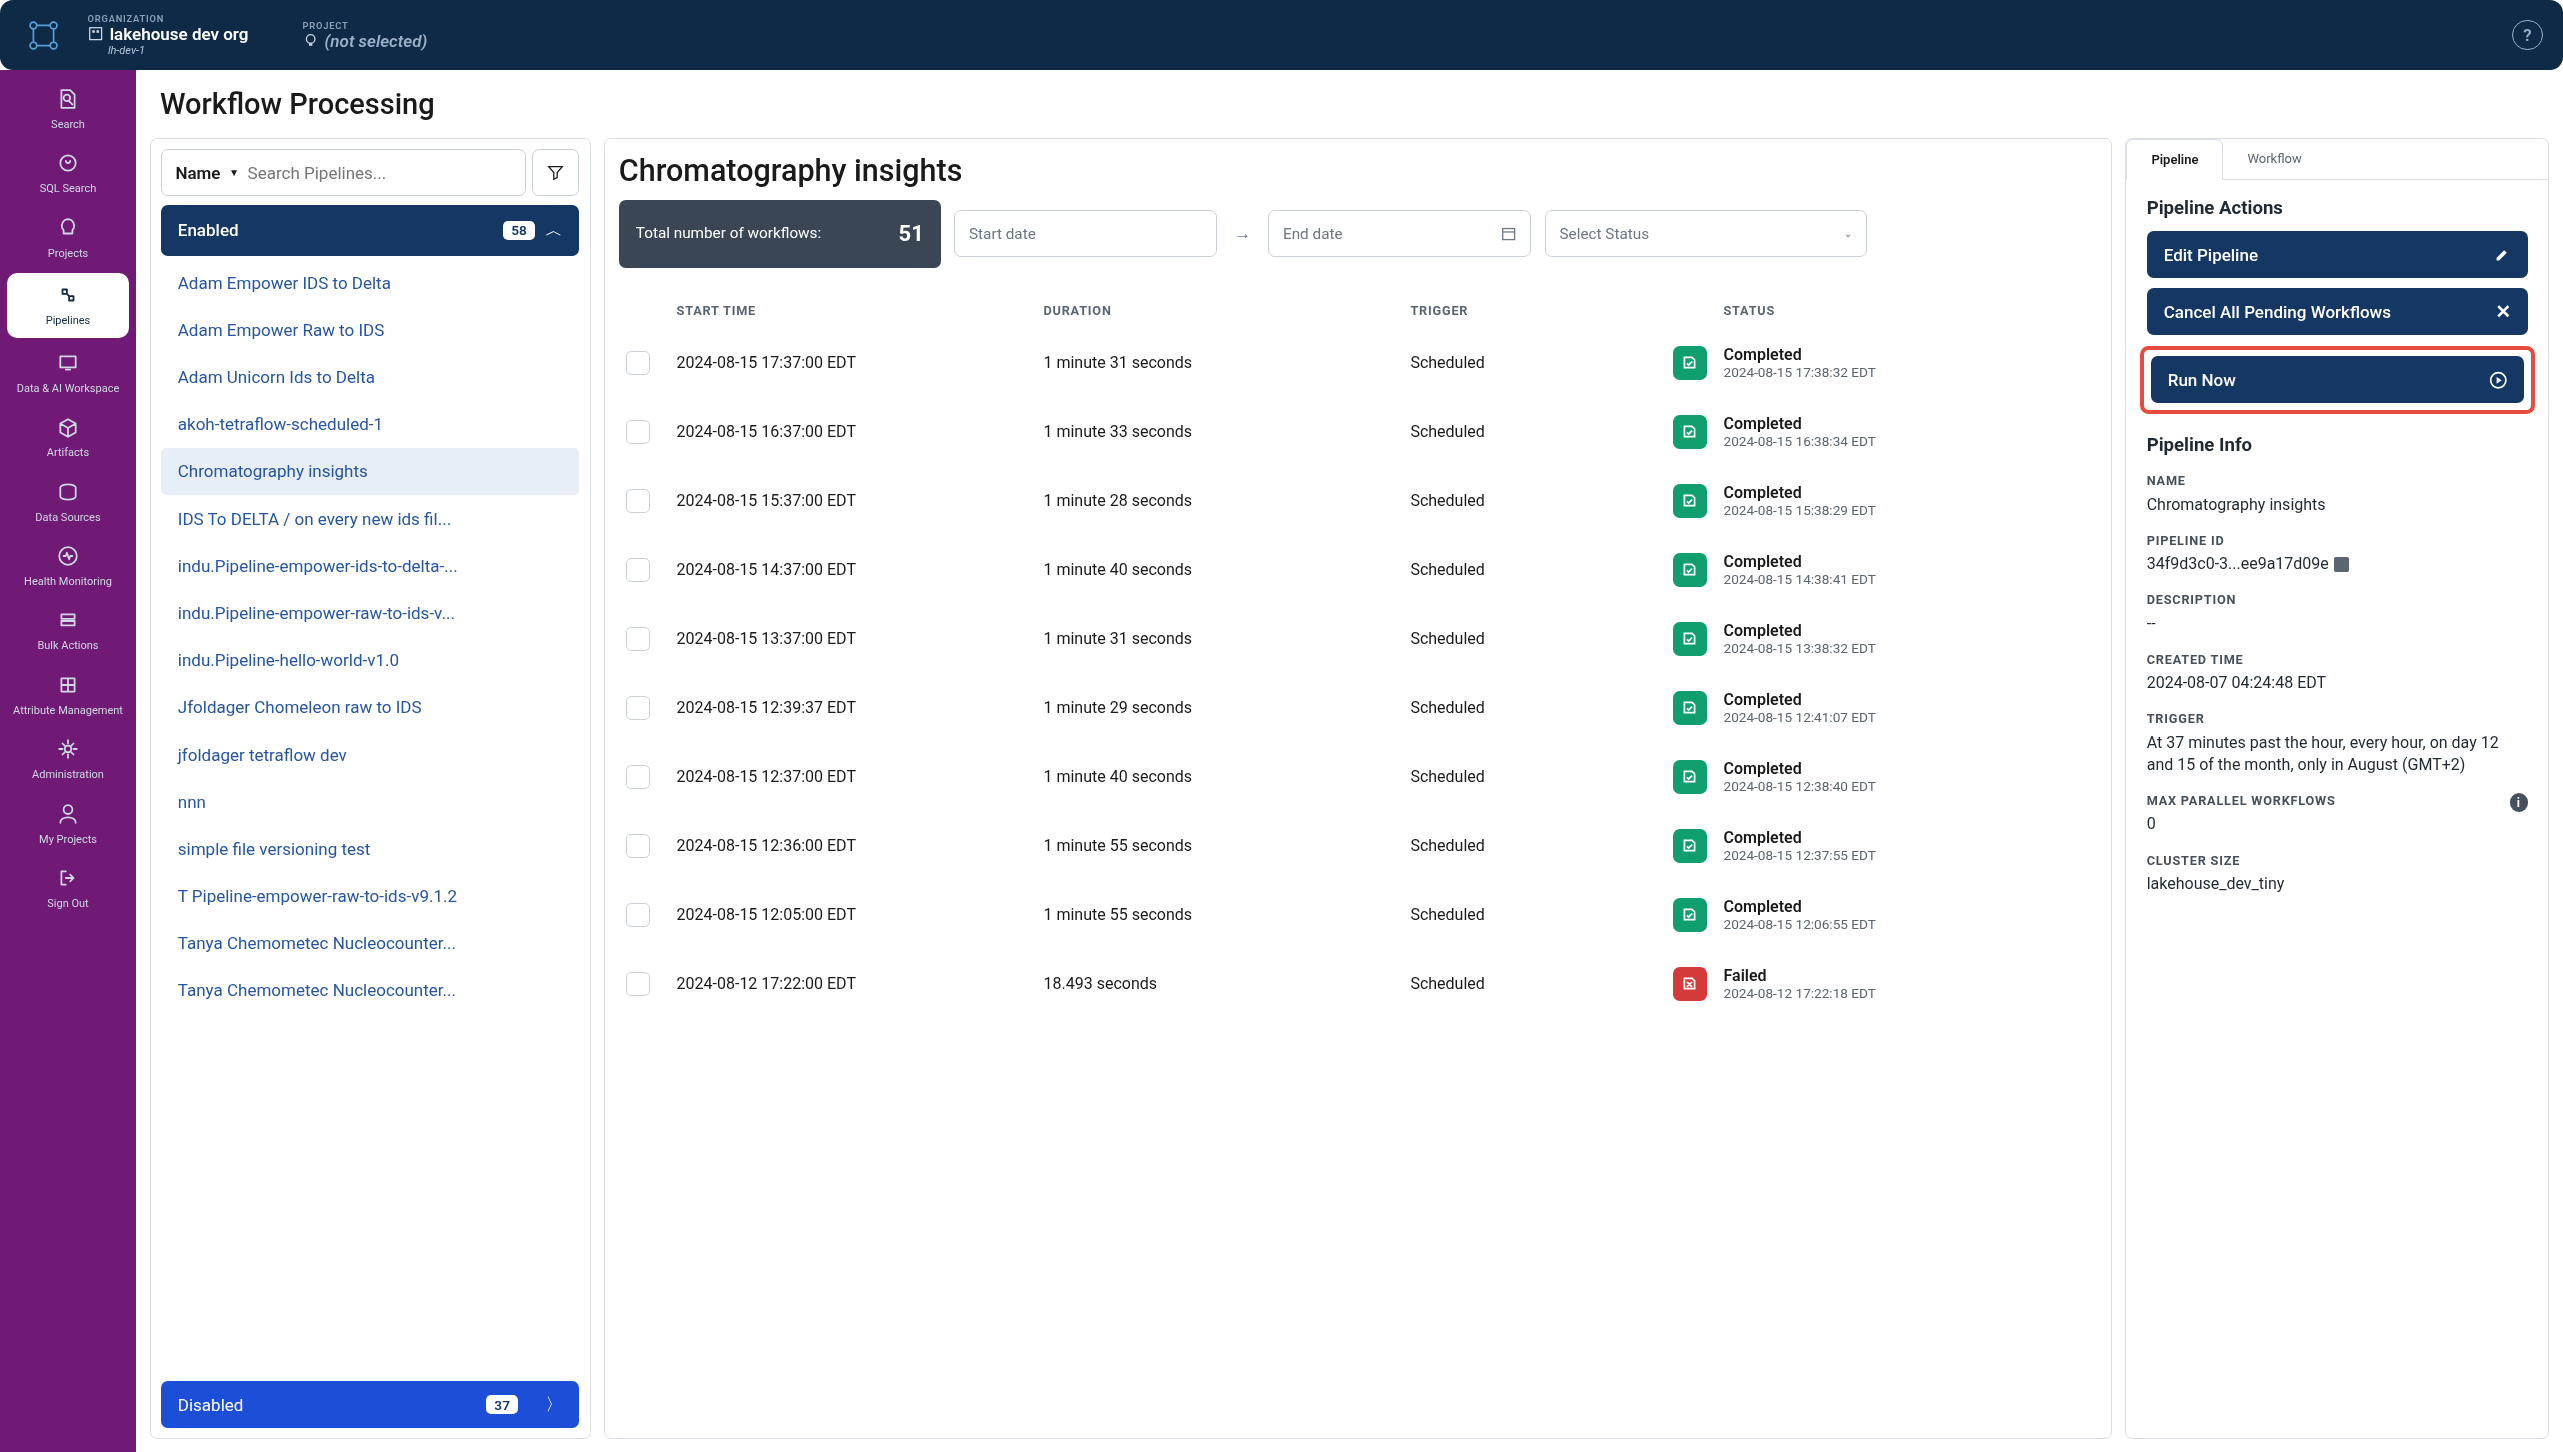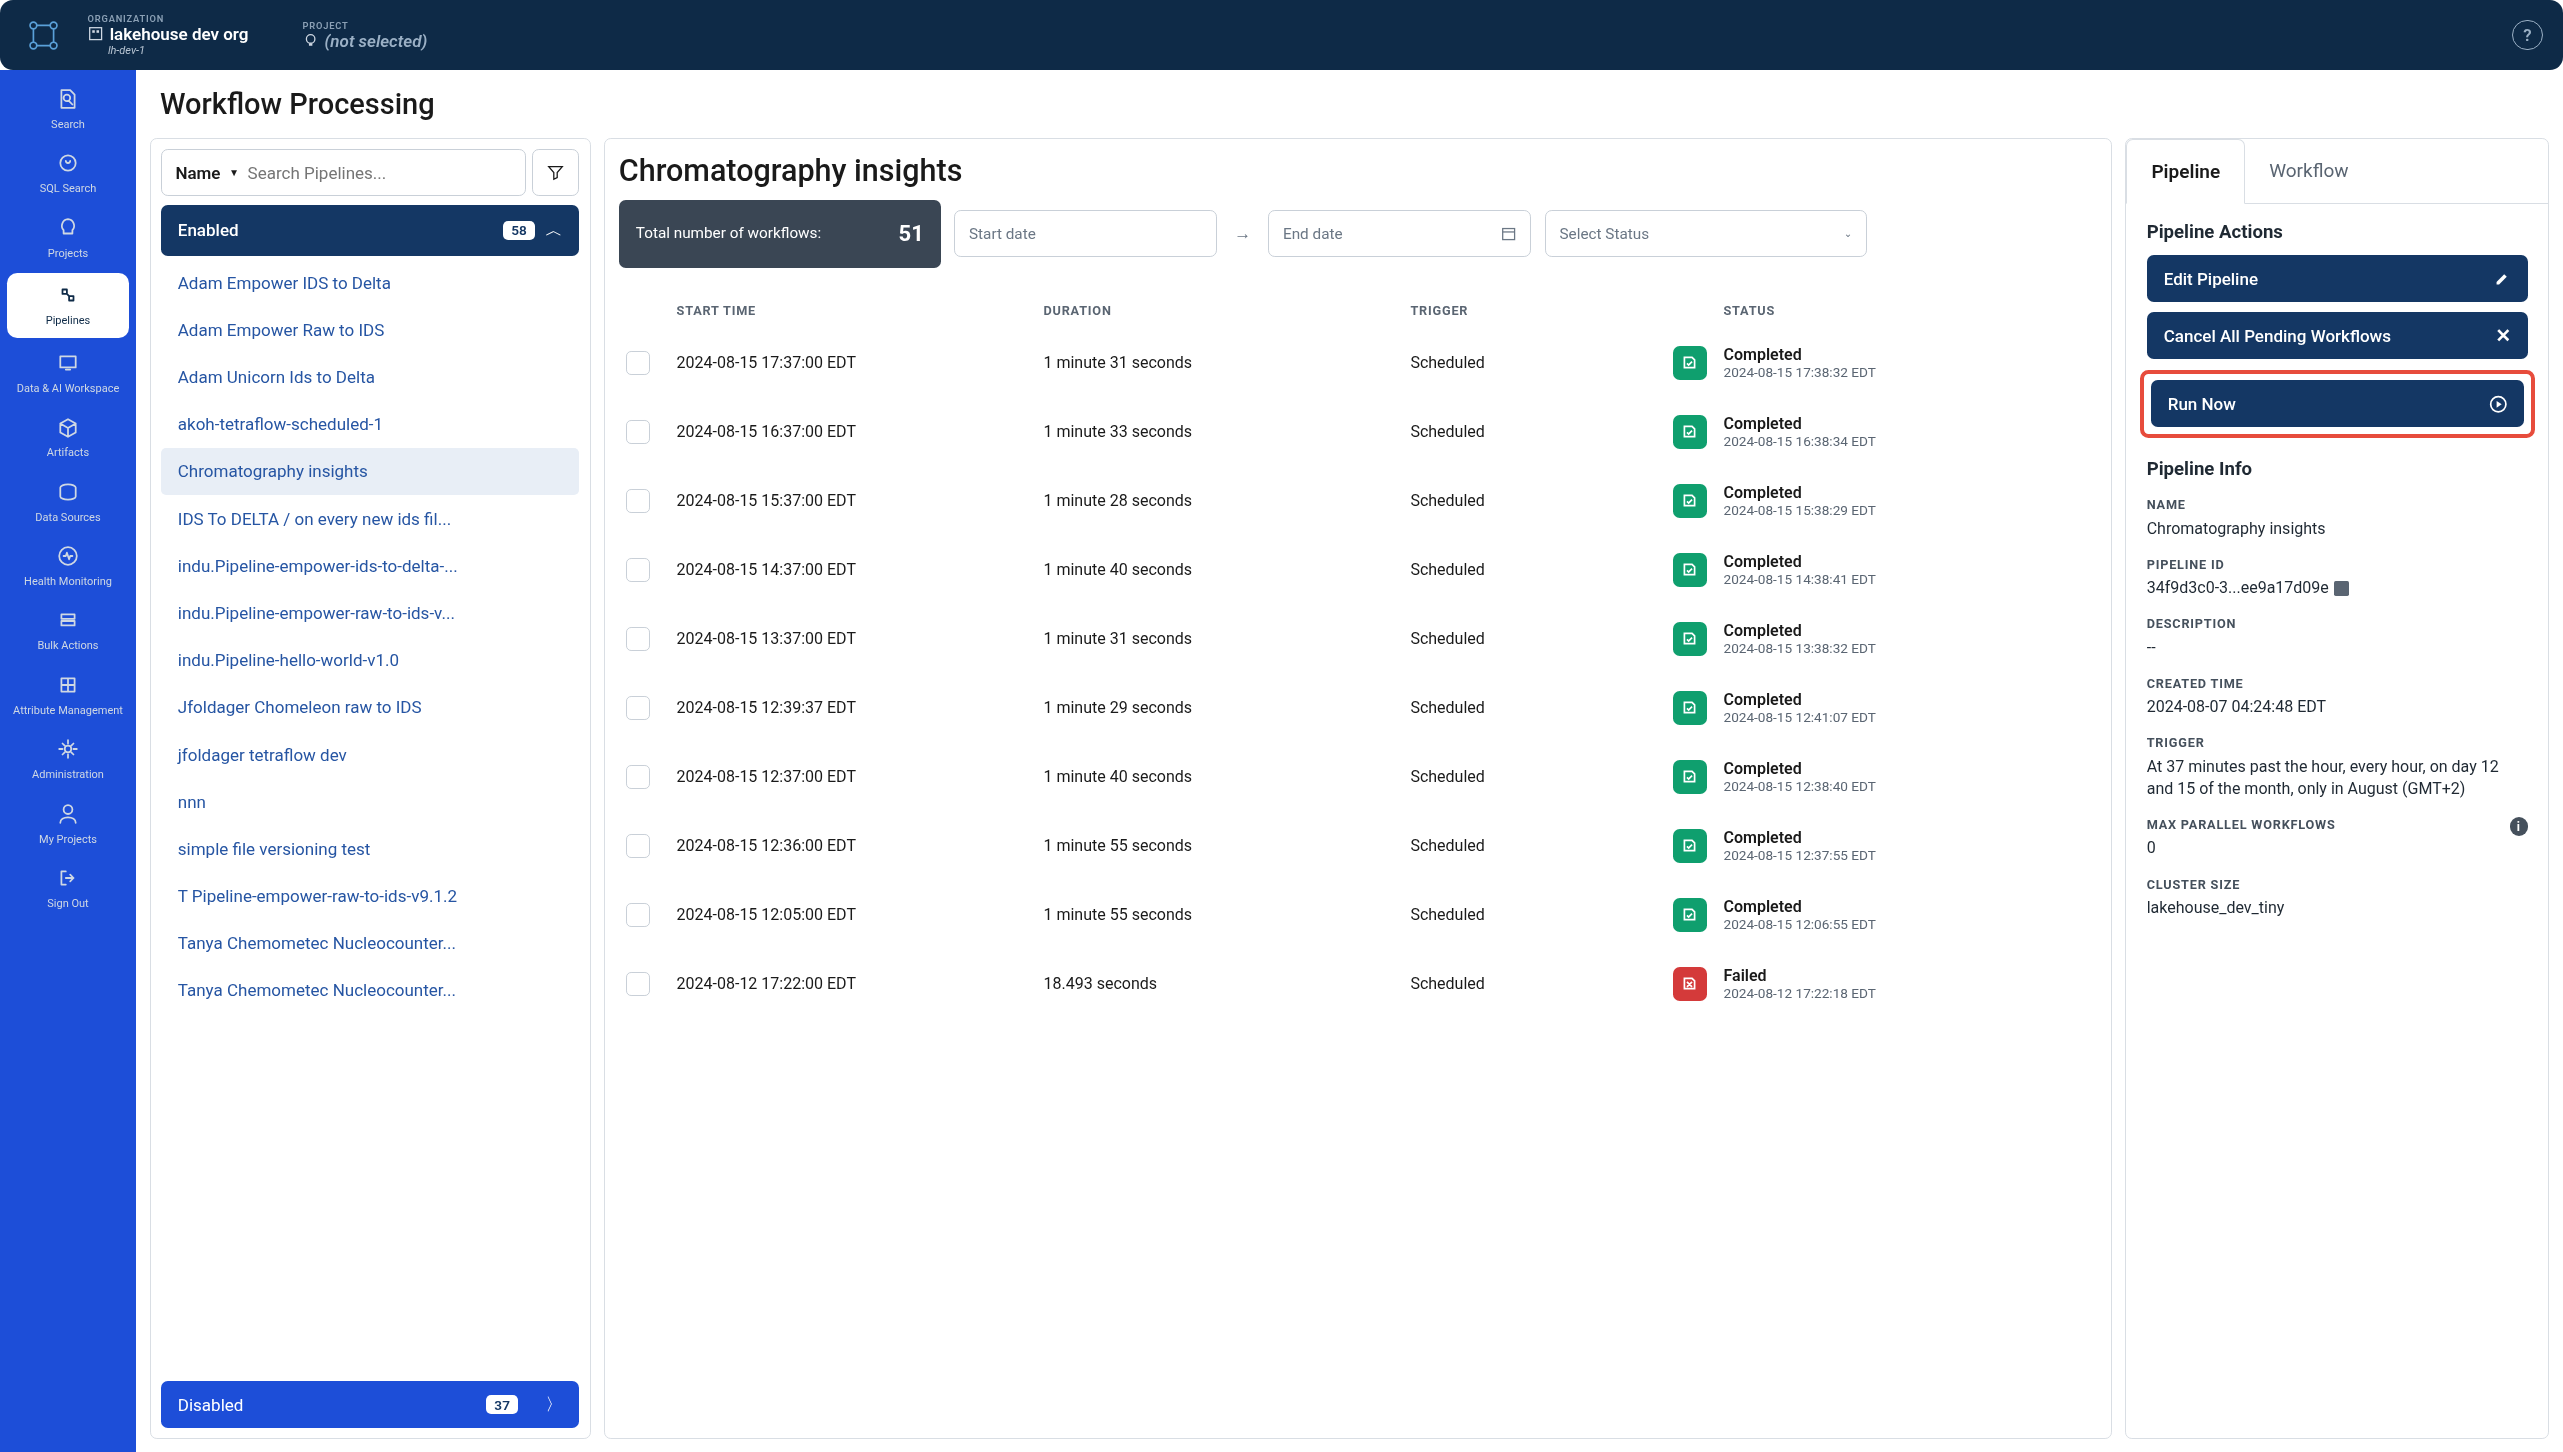--- a/index.html
+++ b/index.html
@@ -7,21 +7,21 @@
 .topbar { height: 70px; background: #0e2a47; display: flex; align-items: center; padding: 0 20.3px; color: #fff; border-radius: 13px; }
 .topbar .logo { width: 47px; height: 47px; margin-right: 20.3px; display:flex; align-items:center; justify-content:center;}
 .topbar .info-block { display: flex; flex-direction: column; margin-right: 54px; }
 .topbar .label { font-size: 9.3px; letter-spacing: 0.8px; color: #8ba0b5; font-weight: 600; }
 .topbar .value { font-size: 17px; font-weight: 600; display: flex; align-items: center; gap: 6.8px; }
 .topbar .subvalue { font-size: 11px; color: #b8c5d3; font-style: italic; margin-left: 20.3px; }
 .topbar .not-selected { font-style: italic; color: #9bb0c5; font-size: 17px; }
 .topbar .help { margin-left: auto; width: 30.5px; height: 30.5px; border: 1.7px solid #9bb0c5; border-radius: 50%; display:flex; align-items:center; justify-content:center; color:#9bb0c5; font-size:17px; font-weight:600;}
 
 .main { flex: 1; display: flex; min-height: 0; }
-.sidebar { width: 136px; background: #1d4ed8; display: flex; flex-direction: column; align-items: center; padding-top: 6.8px; }
+.sidebar { width: 136px; background: #701a75; display: flex; flex-direction: column; align-items: center; padding-top: 6.8px; }
 .sidebar .nav-item { width: 100%; padding: 10.2px 0; display: flex; flex-direction: column; align-items: center; gap: 6.8px; color: #cfd8e3; font-size: 11px; cursor: pointer; }
 .sidebar .nav-item.active { background: #fff; color: #0e2a47; border-radius: 10.2px; margin: 3.4px 6.8px; width: calc(100% - 13.6px); }
 .sidebar .nav-item .nav-ico { width: 24px; height: 24px; display:flex; align-items:center; justify-content:center; }
 .sidebar .nav-item .nav-label { text-align:center; line-height:1.2; padding: 0 3.4px;}
 
 .content { flex: 1; display: flex; flex-direction: column; background: #fff; min-width:0; }
 .page-title { font-size: 29px; font-weight: 500; padding: 17px 24px; color: #1a1a1a; }
 .columns { flex: 1; display: flex; min-height: 0; padding: 0 13.6px 13.6px 13.6px; gap: 13.6px; }
 
 .pipelines-col { width: 441px; border: 0.8px solid #d9dee4; border-radius: 6.8px; display: flex; flex-direction: column; padding: 10.2px; }
@@ -53,21 +53,21 @@
 .wf-row { display:grid; grid-template-columns: 51px 1.4fr 1.4fr 1fr 51px 1.4fr; padding: 17px 6.8px; align-items:center; font-size:16px; color:#1a1a1a; }
 .wf-row .chk { width:24px; height:24px; border:1.7px solid #c9d0d8; border-radius:5.1px; }
 .status-icon { width:34px; height:34px; border-radius:6.8px; display:flex; align-items:center; justify-content:center; }
 .status-icon.ok { background:#0f9f6e; color:#fff;}
 .status-icon.fail { background:#d43a3a; color:#fff;}
 .status-cell .st-label { font-weight:600; font-size:16px;}
 .status-cell .st-time { font-size:13.6px; color:#5a6572;}
 
 .details-col { width: 424px; border: 0.8px solid #d9dee4; border-radius: 6.8px; display:flex; flex-direction:column; position:relative; }
 .tabs { display:flex; border-bottom: 0.8px solid #d9dee4; }
-.tab { padding: 20px 24px; font-size: 19px; color: #5a6572; cursor:pointer; }
+.tab { padding: 12px 24px; font-size: 13px; color: #5a6572; cursor:pointer; }
 .tab.active { color: #1a1a1a; font-weight:600; border: 0.8px solid #d9dee4; border-bottom-color:#fff; border-radius:6.8px 6.8px 0 0; margin-bottom:-0.8px; background:#fff;}
 .details-body { padding: 17px 20.3px; overflow-y:auto; flex:1;}
 .details-body h3 { font-size:18.6px; font-weight:700; margin-bottom:12px; color:#1f2933;}
 .action-btn { background:#143764; color:#fff; border-radius:6.8px; height:47px; display:flex; align-items:center; padding:0 17px; font-size:17px; font-weight:500; margin-bottom:10.2px; cursor:pointer; justify-content:space-between;}
 .highlight-box { border: 4.2px solid #e74c3c; border-radius: 8.5px; padding: 6.8px; margin: 3.4px -6.8px 12px -6.8px;}
 .highlight-box .action-btn { margin-bottom:0;}
 .info-section h4 { font-size:12.7px; font-weight:700; letter-spacing:0.8px; color:#45505c; margin-top:17px; margin-bottom:5.1px;}
 .info-section .val { font-size:16px; color:#1f2933; line-height:1.4;}
 .copy-ico { display:inline-block; width:15.3px; height:15.3px; background:#5a6572; margin-left:5.1px; vertical-align:middle; border-radius:1.7px;}
 .info-ico-circle { display:inline-flex; width:18.6px; height:18.6px; border-radius:50%; background:#45505c; color:#fff; align-items:center; justify-content:center; font-size:12px; font-weight:700; margin-left:auto; float:right;}

